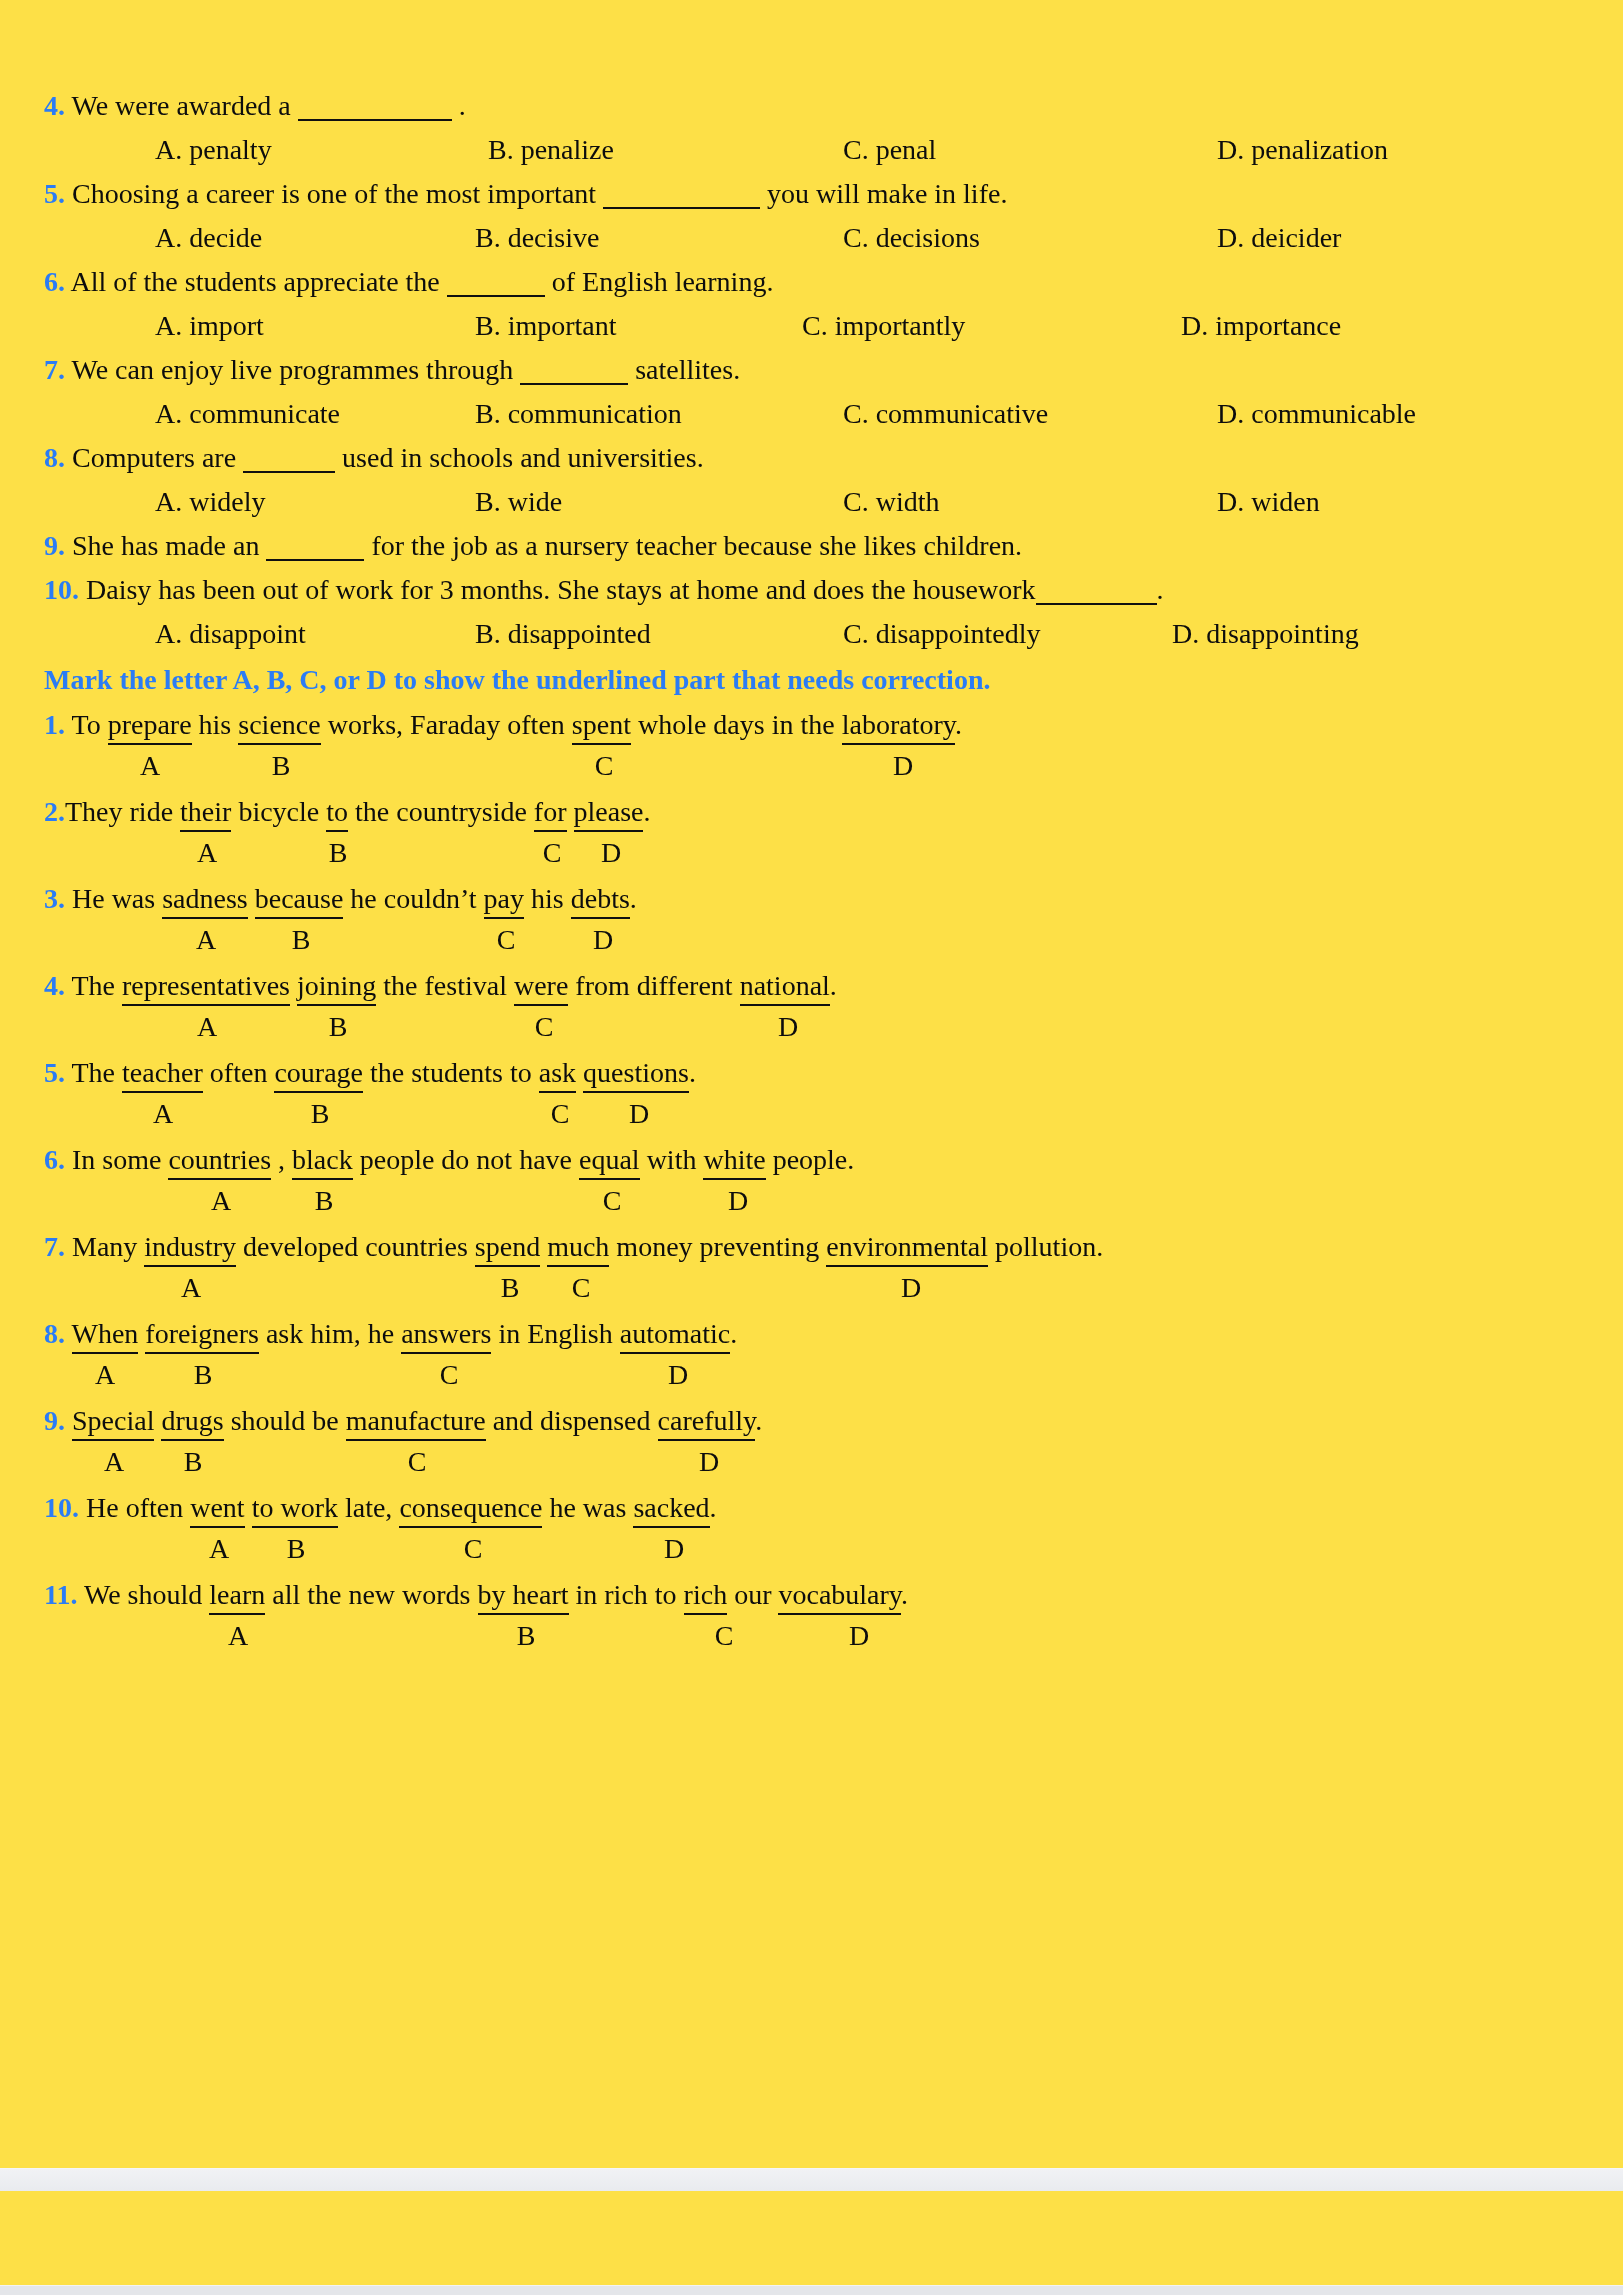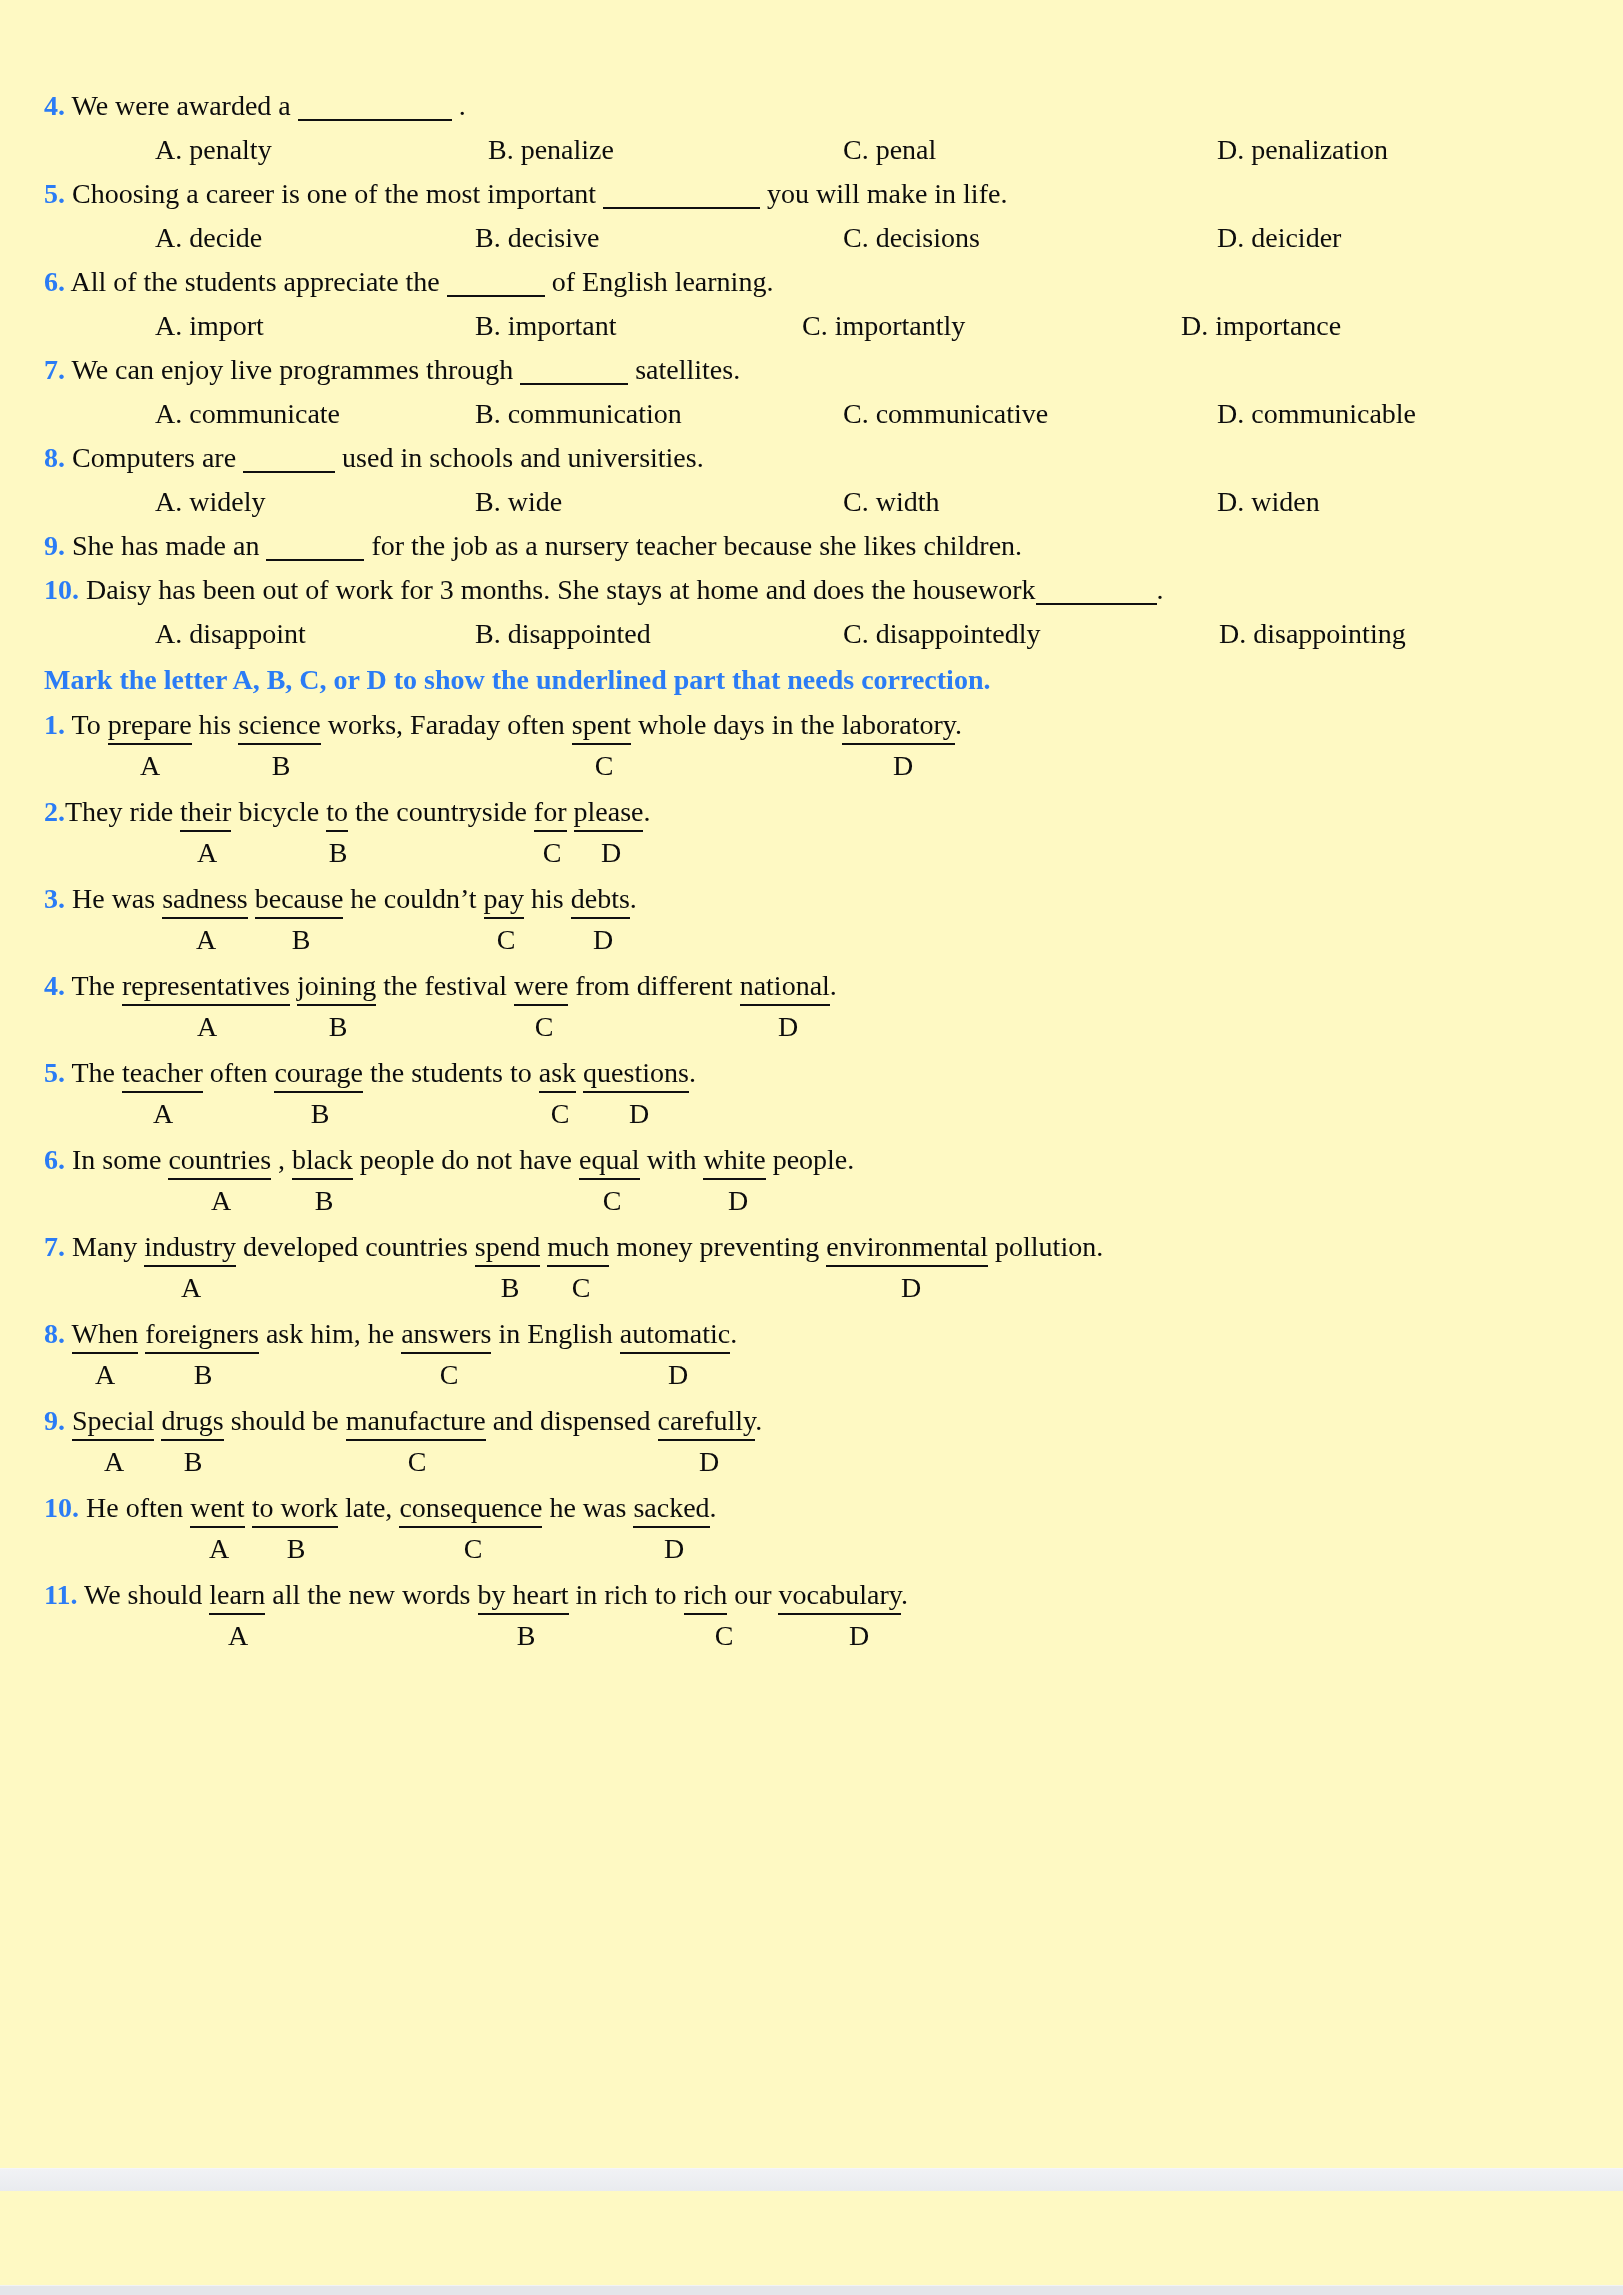--- a/index.html
+++ b/index.html
@@ -1,19 +1,19 @@
 <!DOCTYPE html>
 <html style="font-size:10.5px"><head>
 <meta charset="utf-8">
 <style>
   html,body{margin:0;padding:0;background:#ffffff;}
   .page{
     position:relative;
     width:1623px;height:2295px;
-    background:#fef9c3;
+    background:#fde047;
     font-family:"Liberation Serif","DejaVu Serif",serif;
     color:#0d0d0d;
     overflow:hidden;
   }
   .content{position:absolute;left:44px;top:84px;right:26px;}
   .qblock{position:relative;}
   .sentence{font-size:28px;line-height:44px;height:44px;white-space:nowrap;}
   .qnum{color:#2b7cf5;font-weight:bold;}
   .seg{color:#0d0d0d;}
   .useg{border-bottom:2.6px solid #101010;padding-bottom:3.3px;}
@@ -80,21 +80,21 @@
         </div>
         <div class="qblock">
           <div class="sentence"><span class="qnum">9.</span><span class="seg"> She has made an </span><span class="blank" style="width: 98px;"></span><span class="seg"> for the job as a nursery teacher because she likes children.</span></div>
         </div>
         <div class="qblock">
           <div class="sentence"><span class="qnum">10.</span><span class="seg"> Daisy has been out of work for 3 months. She stays at home and does the housework</span><span class="blank" style="width: 121px;"></span><span class="seg">.</span></div>
           <div class="opt-row">
             <span class="opt" style="left: 111px;">A. disappoint</span>
             <span class="opt" style="left: 431px; text-align: right;">B. disappointed</span>
             <span class="opt" style="left: 799px;">C. disappointedly</span>
-            <span class="opt" style="left: 1175px;">D. disappointing</span>
+            <span class="opt" style="left: 1128px;">D. disappointing</span>
           </div>
         </div>
       </div>
     <div class="heading">Mark the letter A, B, C, or D to show the underlined part that needs correction.</div>
     <div>
         <div class="qblock">
           <div class="sentence"><span class="qnum">1.</span><span class="seg"> To </span><span class="useg">prepare</span><span class="seg"> his </span><span class="useg">science</span><span class="seg"> works, Faraday often </span><span class="useg">spent</span><span class="seg"> whole days in the </span><span class="useg">laboratory</span><span class="seg">.</span></div>
           <div class="letter-row">
             <span class="letter" style="left: 106px;">A</span>
             <span class="letter" style="left: 237px;">B</span>

